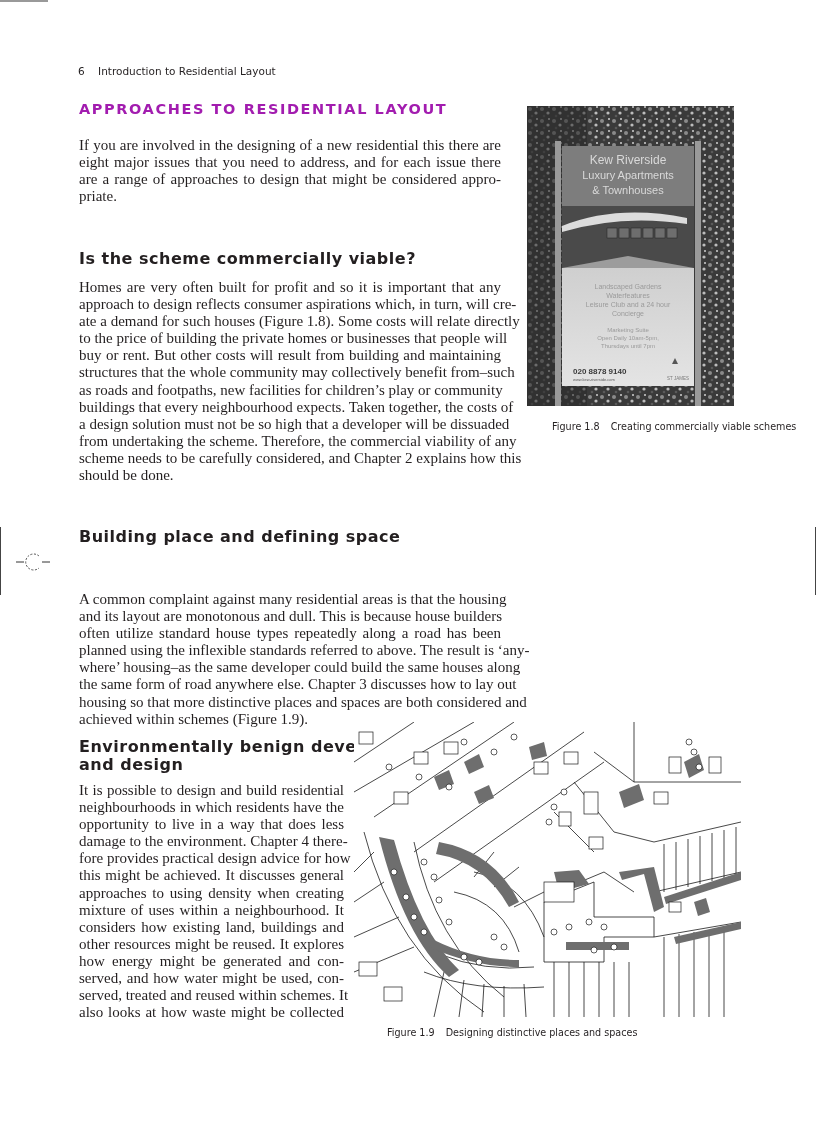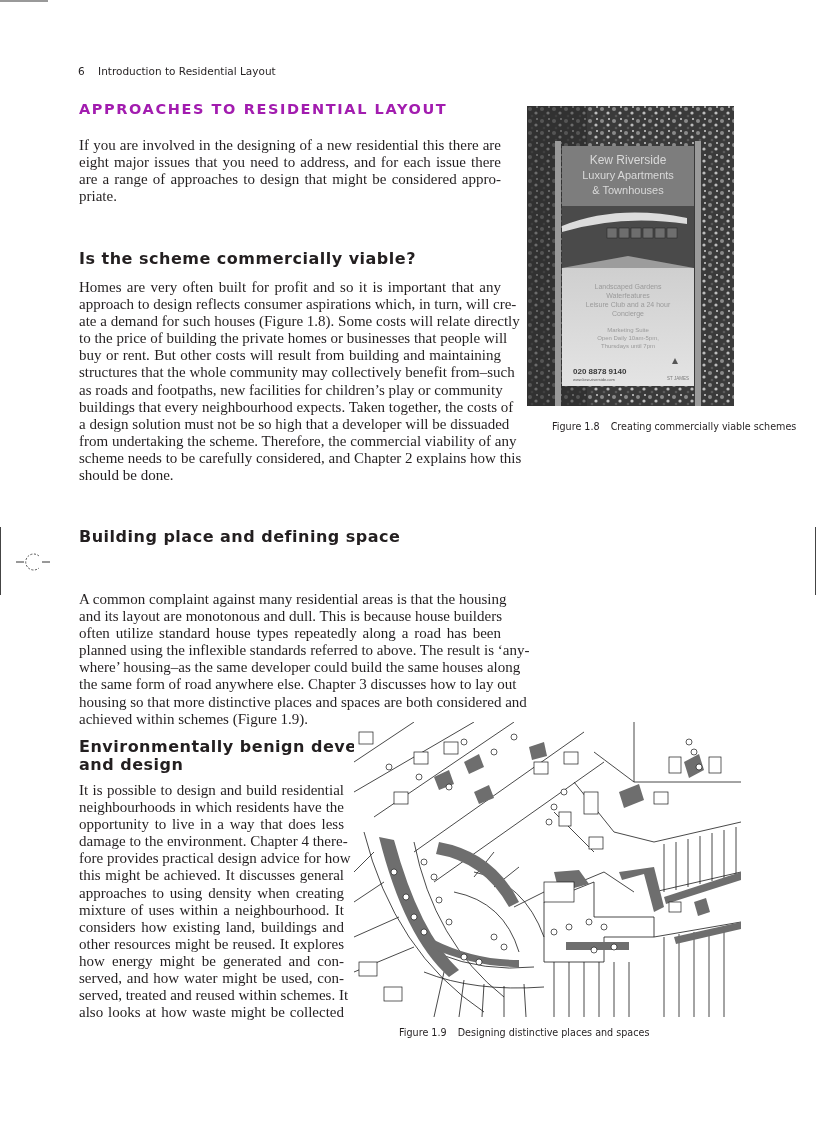--- a/index.html
+++ b/index.html
@@ -256,16 +256,16 @@
         <rect x="355" y="35" width="12" height="16"></rect>
       <rect x="300" y="70" width="14" height="12"></rect>
         <rect x="230" y="70" width="14" height="22"></rect>
       <rect x="190" y="160" width="30" height="20"></rect>
         <rect x="5" y="240" width="18" height="14"></rect>
       <rect x="30" y="265" width="18" height="14"></rect>
         <rect x="315" y="180" width="12" height="10"></rect>
     </g>
   </svg>
 </div>
-<div class="caption" style="left:356px; top:1027px;margin-left:12px;">
+<div class="caption" style="left:356px; top:1027px;">
   <span class="fig-num">Figure 1.9</span>
   <span>Designing distinctive places and spaces</span>
 </div>
 
 </body></html>

